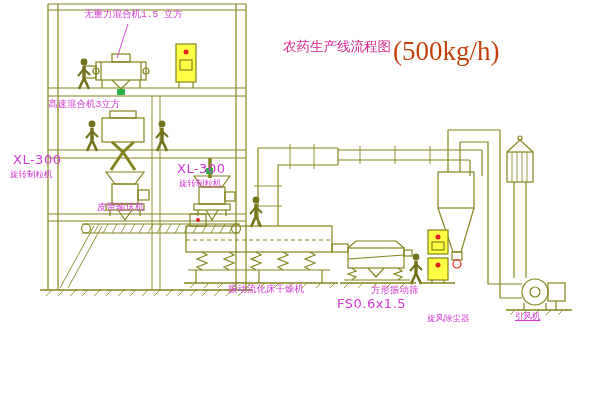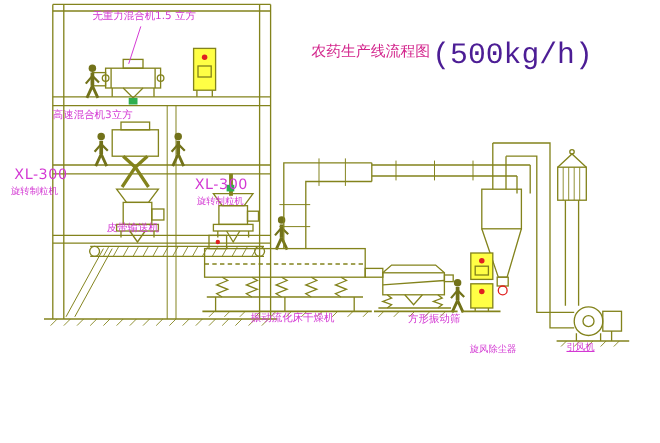--- a/index.html
+++ b/index.html
@@ -3,25 +3,25 @@
 <meta charset="utf-8">
 <style>
   html,body{margin:0;padding:0;background:#fff;}
   .stage{
     position:relative;width:600px;height:403px;background:#ffffff;
     overflow:hidden;font-family:"DejaVu Sans",sans-serif;
   }
   .stage svg{position:absolute;left:0;top:0;}
   .lbl{position:absolute;color:#d338d3;white-space:nowrap;line-height:1.1;}
   .s8{font-size:8.5px;}
-  .s9{font-size:9.5px;}
+  .s9{font-size:9.5px;font-family:Liberation Mono, monospace;}
   .s13{font-size:13px;letter-spacing:.5px;}
   .title{position:absolute;left:283px;top:38px;display:flex;align-items:flex-start;gap:2px;}
   .title-main{color:#d3258c;font-size:13.5px;padding-bottom:5px;}
-  .title-cap{color:#4c1d95;font-family:Liberation Mono, monospace;font-size:27px;line-height:1;}
+  .title-cap{color:#c2410c;font-family:Liberation Serif, serif;font-size:27px;line-height:1;}
 </style>
 </head>
 <body>
 
 <div class="stage">
 
   <svg width="600" height="403" viewBox="0 0 600 403">
     <g stroke="#83831c" stroke-width="1.2" fill="none">
 
       <g>
@@ -192,20 +192,21 @@
 
   <div class="lbl s9" style="left:84px;top:10px;">无重力混合机1.5 立方</div>
   <div class="lbl s9" style="left:48px;top:100px;">高速混合机3立方</div>
   <div class="lbl s13" style="left:13px;top:153px;">XL-300</div>
   <div class="lbl s8" style="left:10px;top:170px;">旋转制粒机</div>
   <div class="lbl s13" style="left:177px;top:162px;">XL-300</div>
   <div class="lbl s8" style="left:179px;top:179px;">旋转制粒机</div>
   <div class="lbl s9" style="left:97px;top:203px;">皮带输送机</div>
   <div class="lbl s9" style="left:228px;top:285px;">振动流化床干燥机</div>
   <div class="lbl s9" style="left:341px;top:286px;margin-left:30px;">方形振动筛</div>
+  <div class="lbl s13" style="left:337px;top:297px;">FS0.6x1.5</div>
   <div class="lbl s8" style="left:427px;top:288px;margin-top:26px;">旋风除尘器</div>
   <div class="lbl s8" style="left:515px;top:312px;text-decoration:underline;">引风机</div>
 
   <div class="title">
     <span class="title-main">农药生产线流程图</span>
     <span class="title-cap">(500kg/h)</span>
   </div>
 
 </div>
 

